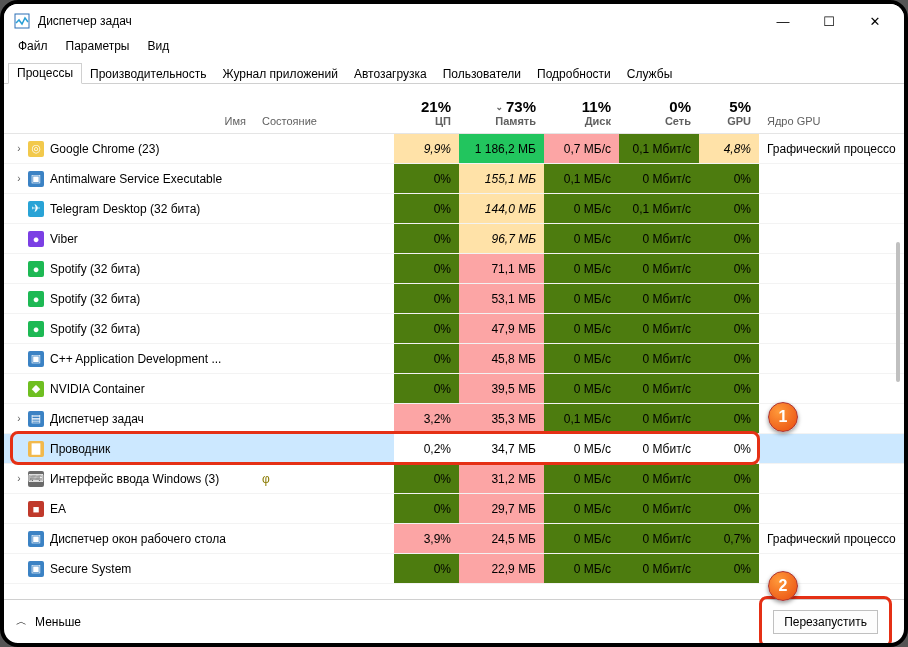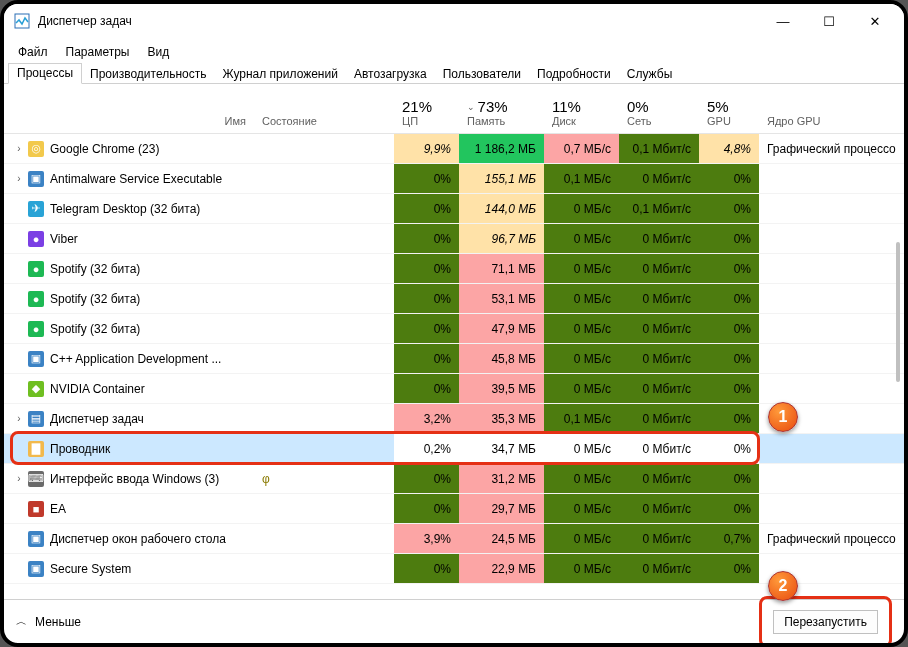--- a/index.html
+++ b/index.html
@@ -2,28 +2,28 @@
 <html><head>
 <meta charset="utf-8">
 <style>
 * { box-sizing: border-box; margin: 0; padding: 0; font-family: "Segoe UI", Arial, sans-serif; }
 body { background: #555; display: flex; align-items: center; justify-content: center; height: 100vh; }
 .window { width: 908px; height: 647px; background: #fff; border: 4px solid #000; border-radius: 18px; display: flex; flex-direction: column; overflow: hidden; position: relative; }
 .titlebar { height: 34px; display: flex; align-items: center; padding: 0 6px 0 10px; font-size: 12px; color: #000; background: #fff; }
 .titlebar .icon { width: 16px; height: 16px; margin-right: 8px; display:flex; align-items:center; justify-content:center; }
 .titlebar .spacer { flex: 1; }
 .winbtn { width: 46px; height: 34px; display: flex; align-items: center; justify-content: center; font-size: 13px; }
-.menubar { height: 22px; display: flex; align-items: flex-end; gap: 2px; padding: 0 6px; font-size: 12px; color: #000; }
+.menubar { height: 22px; display: flex; align-items: flex-start; gap: 2px; padding: 0 6px; font-size: 12px; color: #000; }
 .menubar .item { padding: 1px 8px; }
 .tabs { height: 24px; display: flex; align-items: flex-end; padding: 0 4px; font-size: 12px; border-bottom: 1px solid #d0d0d0; }
 .tabs .tab { padding: 2px 8px 3px 8px; position: relative; top: 1px; color: #000; }
 .tabs .tab.active { border: 1px solid #d0d0d0; border-bottom: 1px solid #fff; background: #fff; }
 .header { height: 50px; display: flex; align-items: stretch; border-bottom: 1px solid #e5e5e5; font-size: 12px; color: #606060; }
 .header .col { display: flex; flex-direction: column; justify-content: flex-end; padding: 0 8px 6px 8px; }
-.header .col.right { align-items: flex-start; }
+.header .col.right { align-items: flex-end; font-weight: bold; }
 .header .pct { font-size: 15px; color: #000; }
 .header .lbl { font-size: 11px; color: #606060; }
 .namecol { width: 250px; align-items: flex-end; }
 .statecol { width: 140px; }
 .c-cpu { width: 65px; }
 .c-mem { width: 85px; }
 .c-disk { width: 75px; }
 .c-net { width: 80px; }
 .c-gpu { width: 60px; }
 .enginecol { flex: 1; min-width: 0; }

